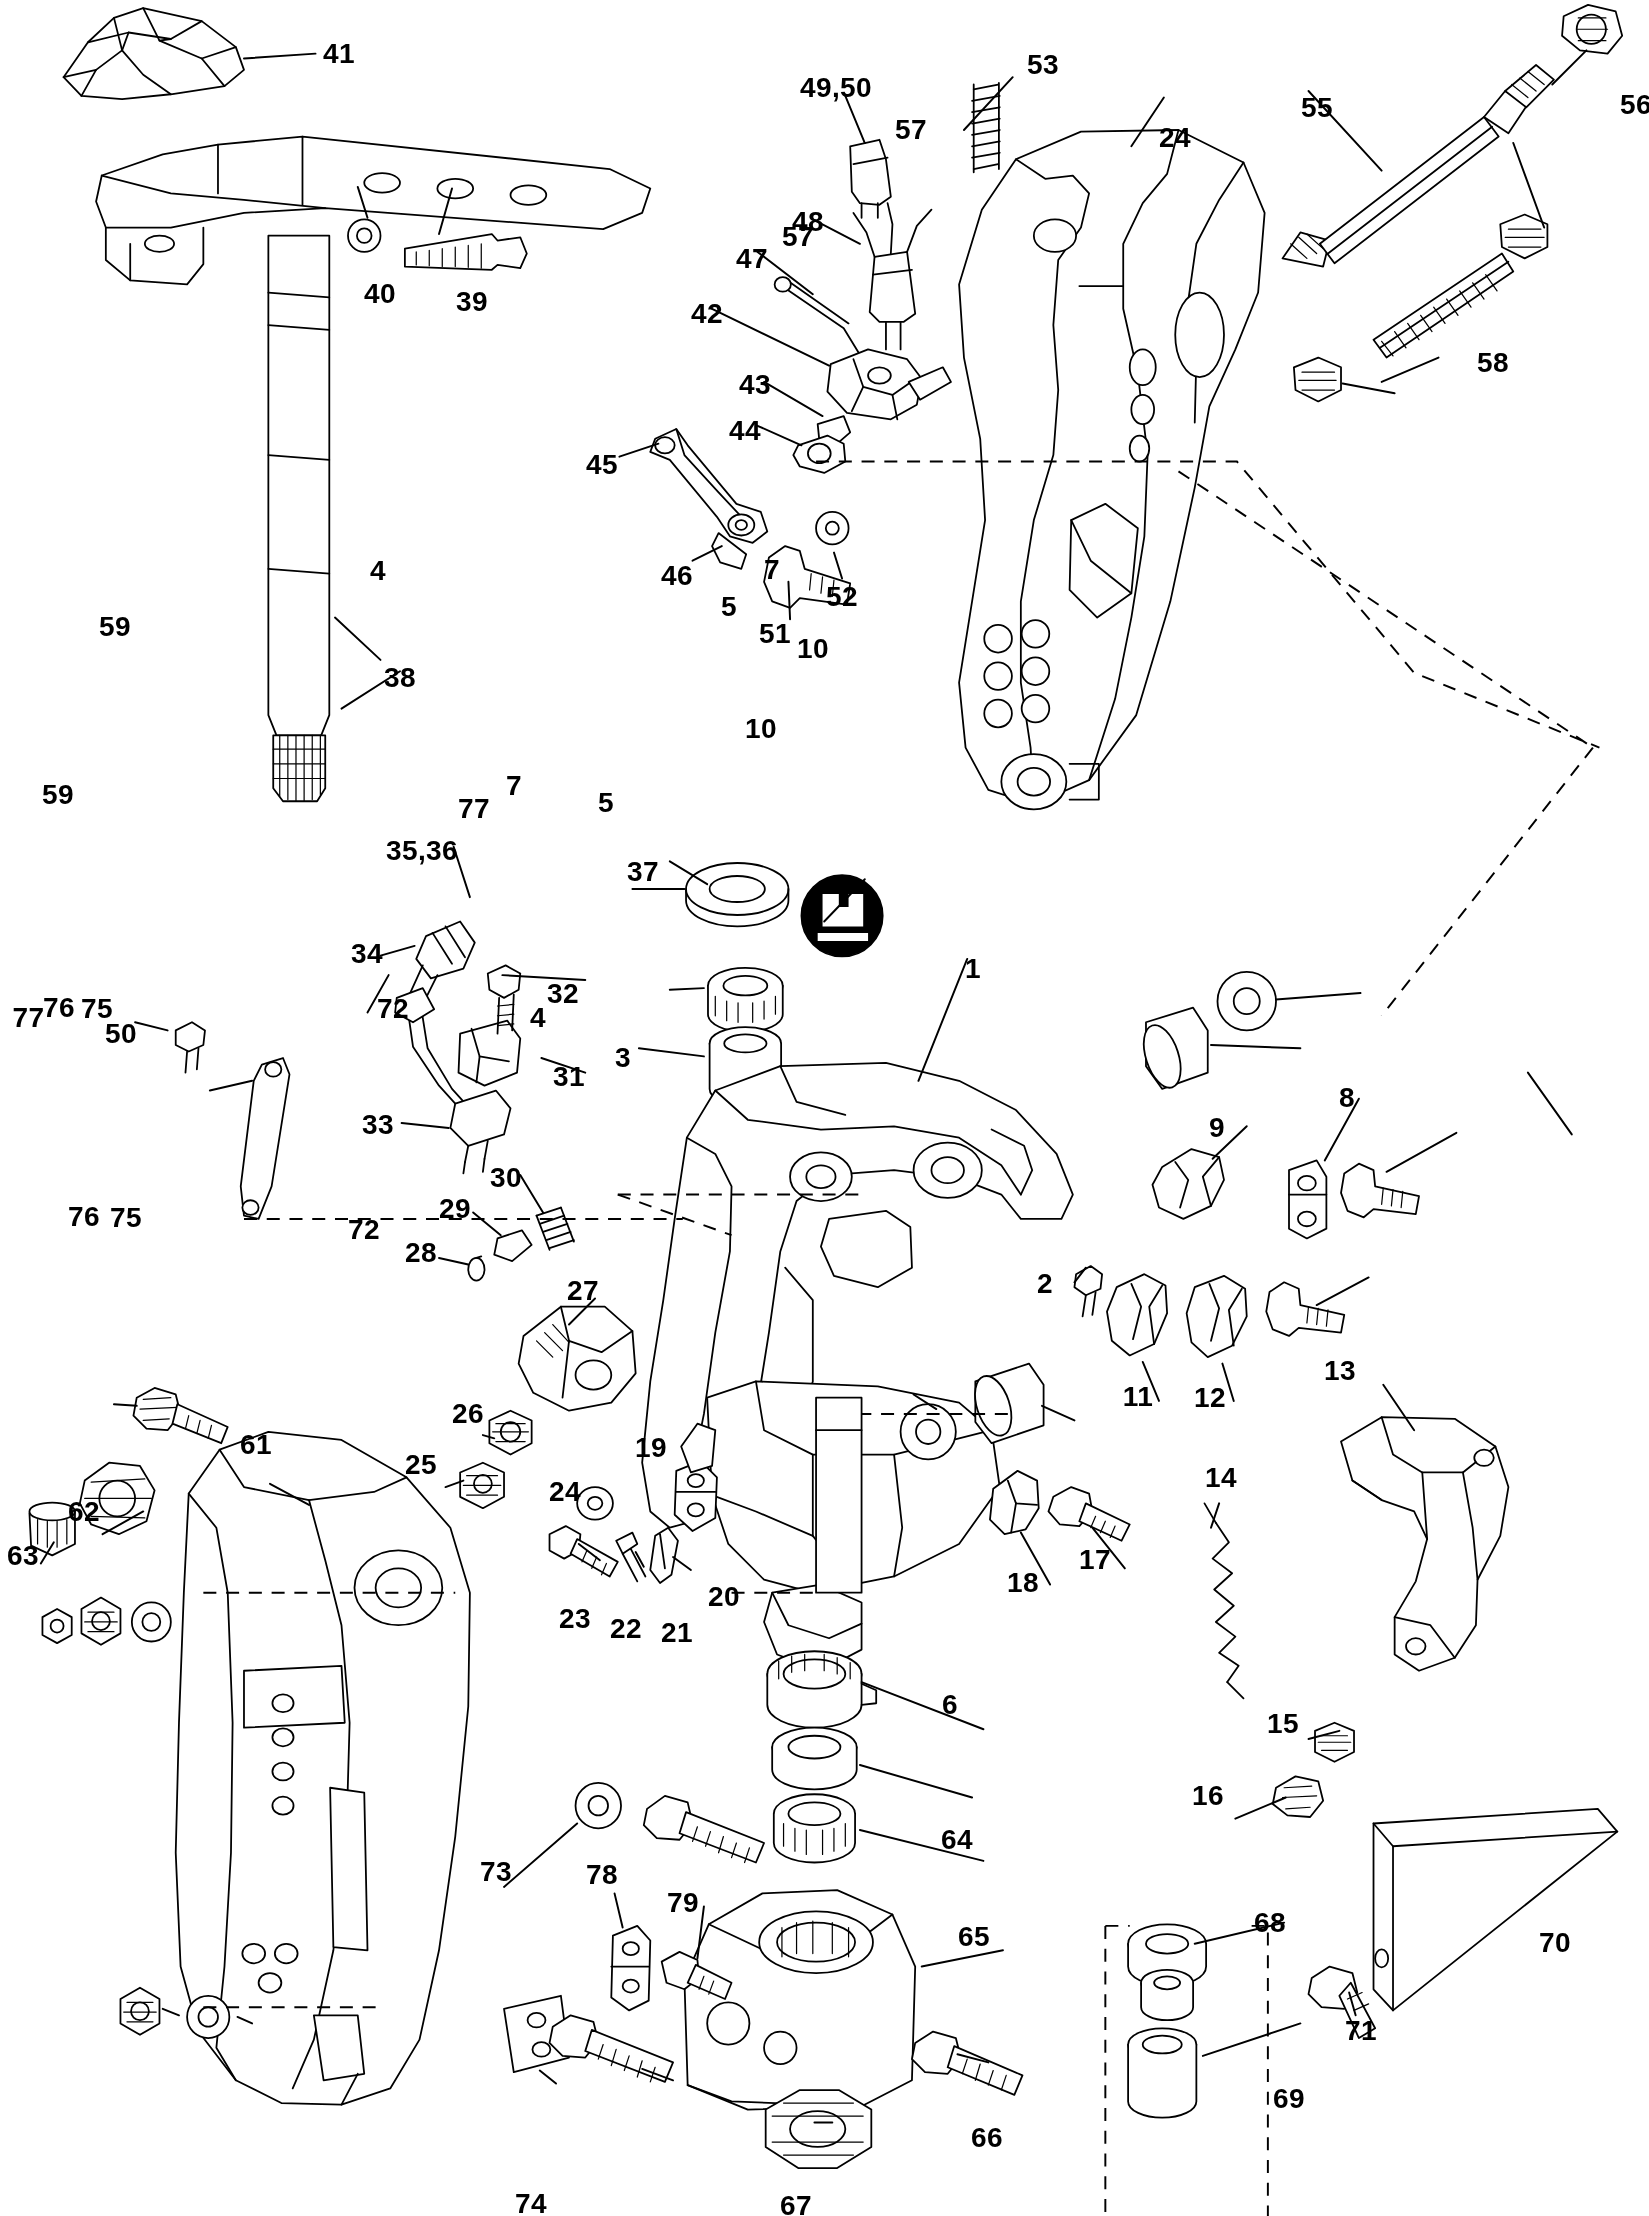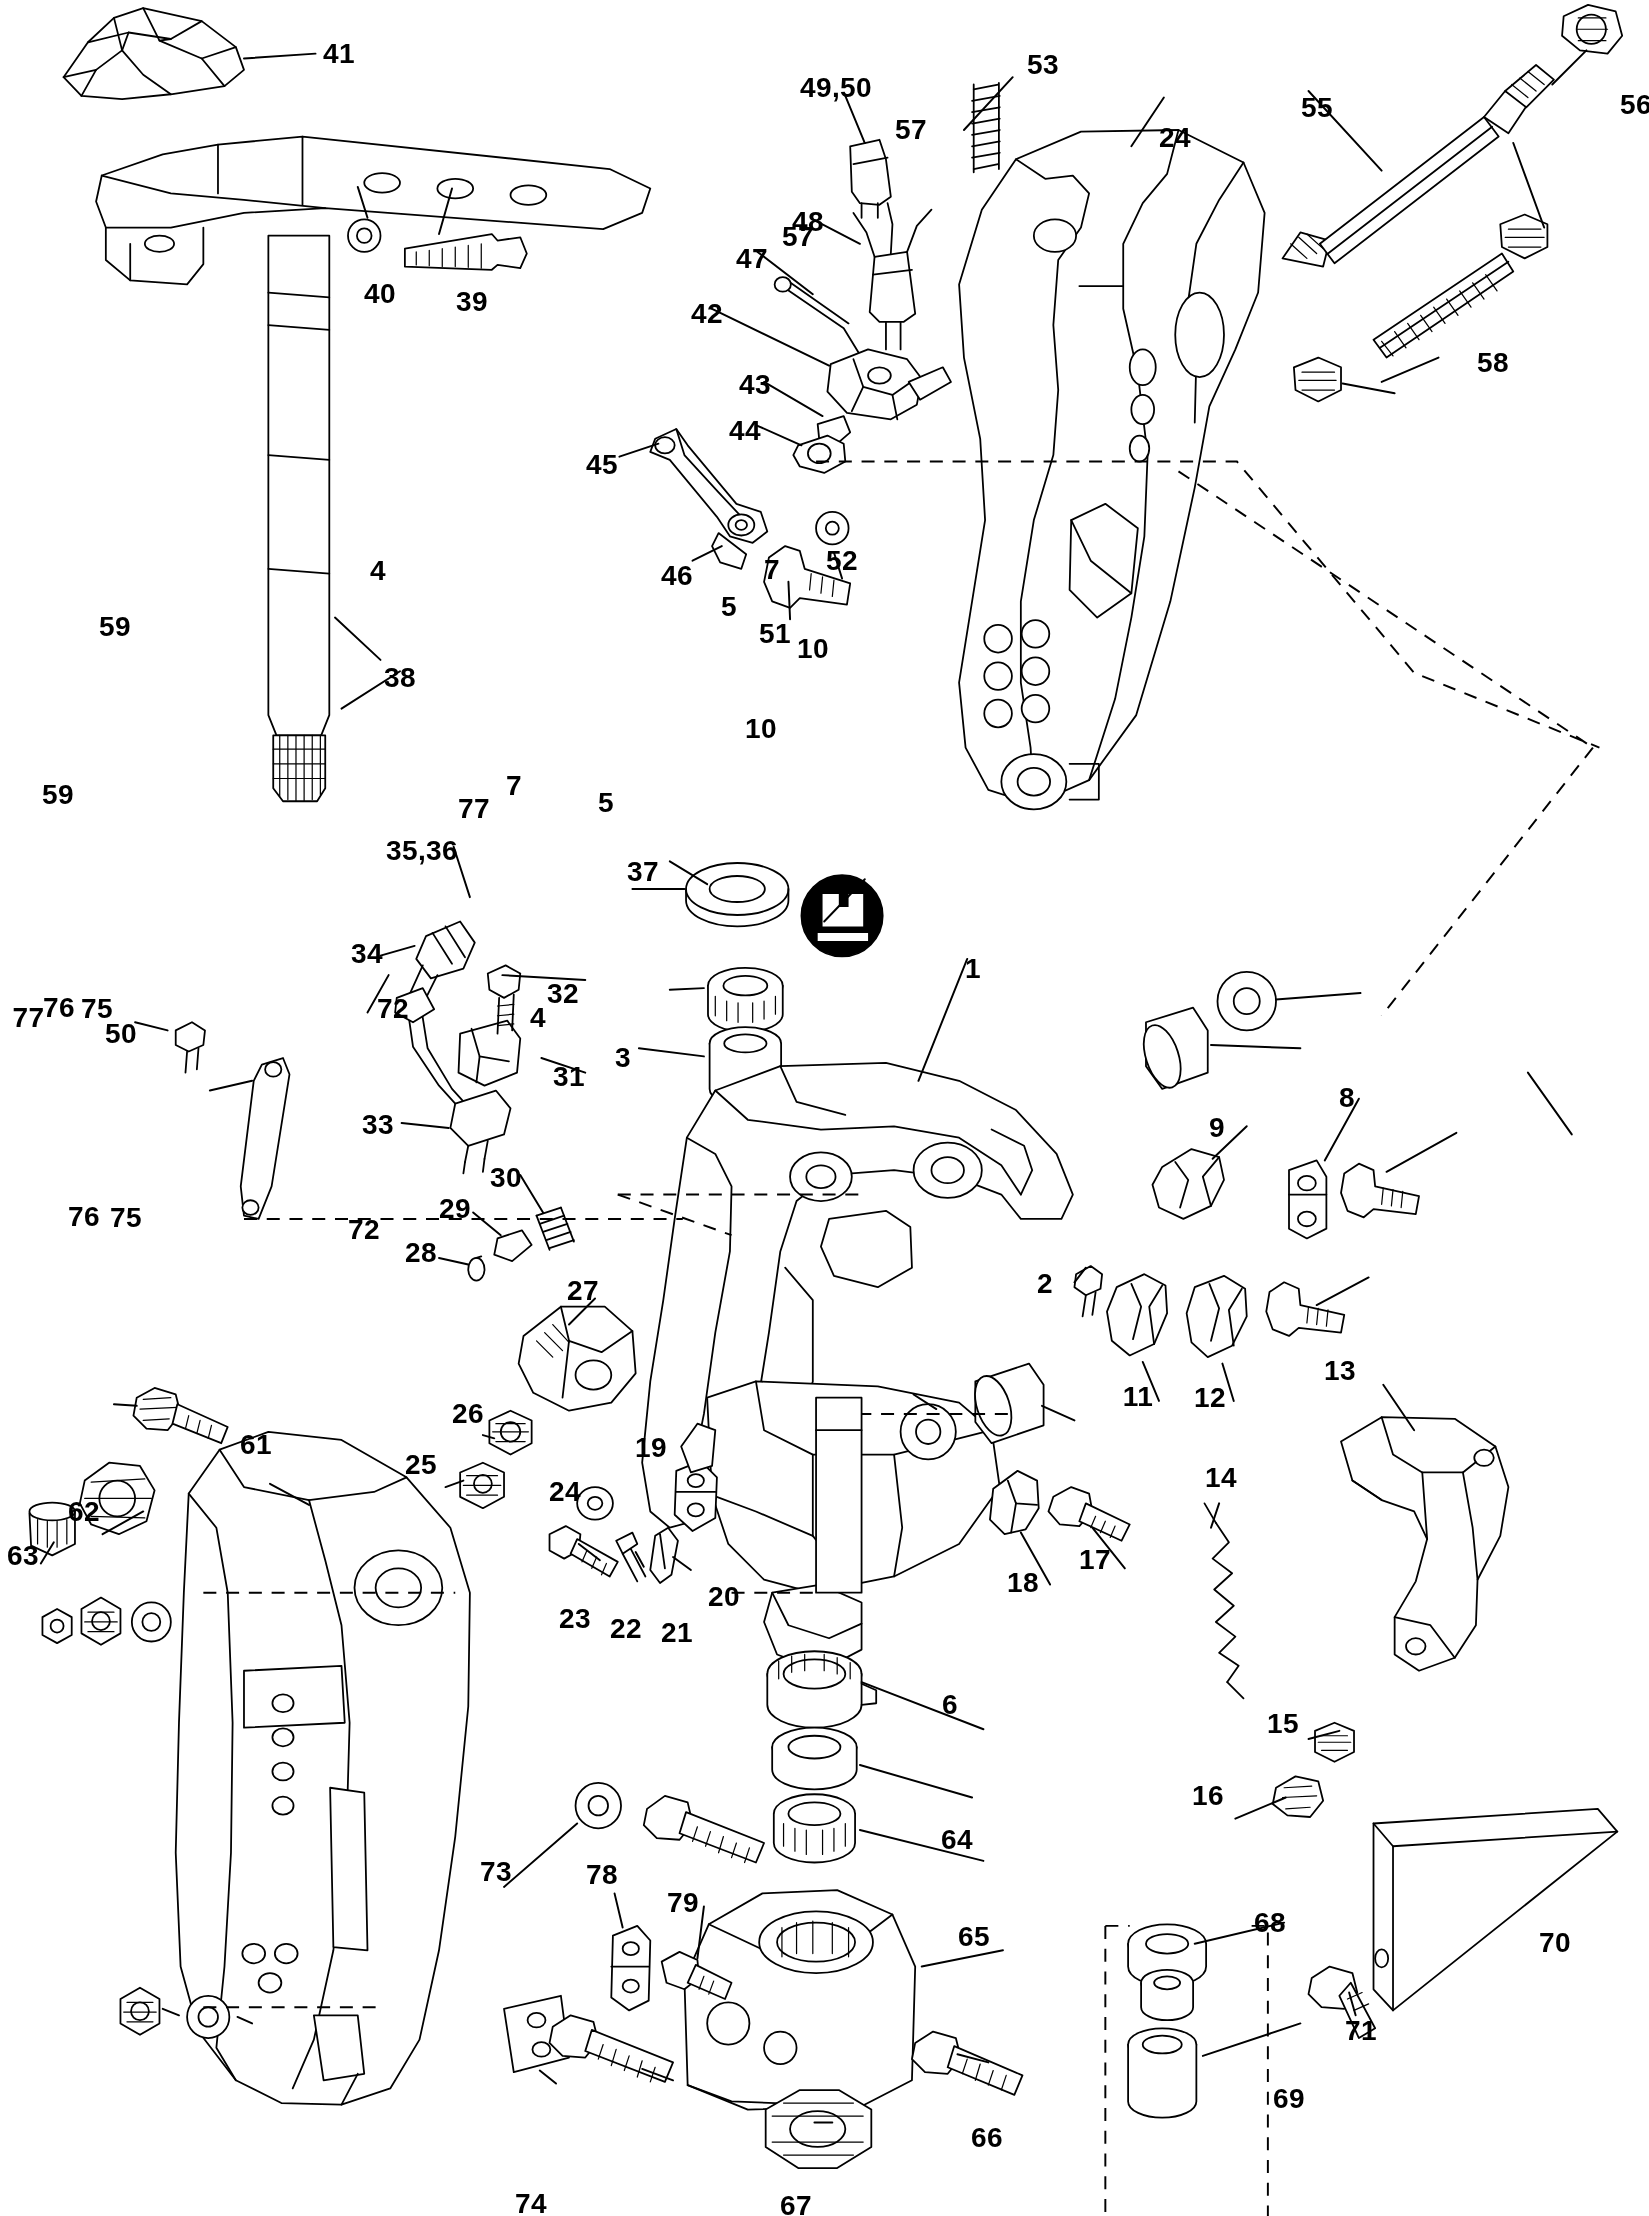--- a/index.html
+++ b/index.html
@@ -758,21 +758,21 @@
   <div class="callout" style="left: 752px; top: 259px;">47</div>
   <div class="callout" style="left: 380px; top: 294px;">40</div>
   <div class="callout" style="left: 472px; top: 302px;">39</div>
   <div class="callout" style="left: 707px; top: 314px;">42</div>
   <div class="callout" style="left: 1493px; top: 363px;">58</div>
   <div class="callout" style="left:798px;  top:237px;">57</div>
   <div class="callout" style="left: 755px; top: 385px;">43</div>
   <div class="callout" style="left: 745px; top: 431px;">44</div>
   <div class="callout" style="left: 602px; top: 465px;">45</div>
   <div class="callout" style="left: 677px; top: 576px;">46</div>
-  <div class="callout" style="left: 842px; top: 561px;">52</div>
+  <div class="callout" style="left: 842px; top: 597px;">52</div>
   <div class="callout" style="left: 775px; top: 634px;">51</div>
   <div class="callout" style="left: 400px; top: 678px;">38</div>
   <div class="callout" style="left: 422px; top: 851px;">35,36</div>
   <div class="callout" style="left: 643px; top: 872px;">37</div>
   <div class="callout" style="left: 367px; top: 954px;">34</div>
   <div class="callout" style="left: 973px; top: 969px;">1</div>
   <div class="callout" style="left: 563px; top: 994px;">32</div>
   <div class="callout" style="left:378px;  top:571px;">4</div>
   <div class="callout" style="left:772px;  top:570px;">7</div>
   <div class="callout" style="left: 121px; top: 1034px;">50</div>

